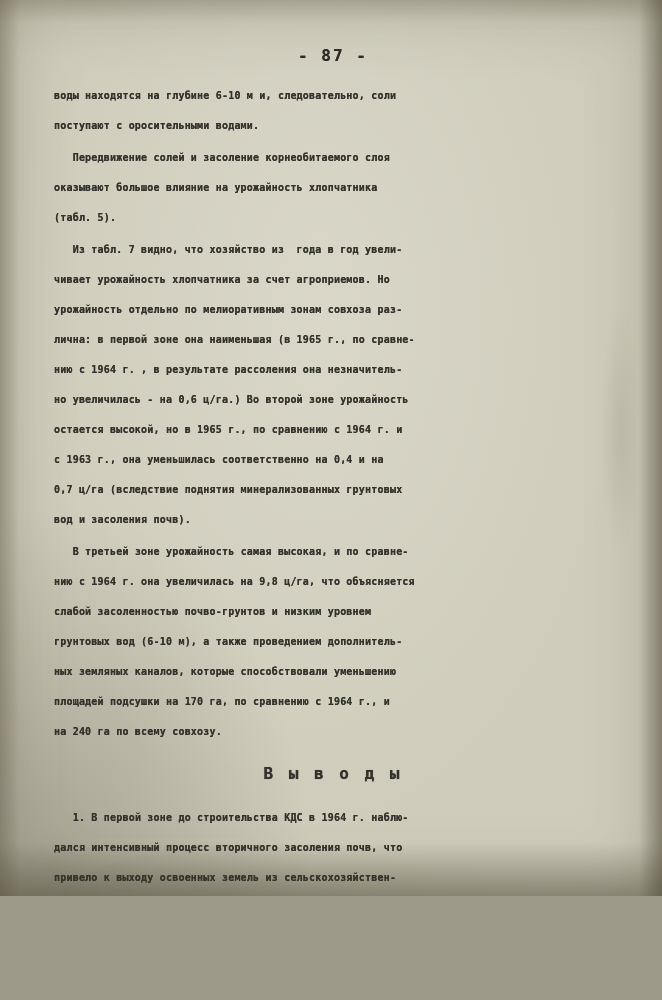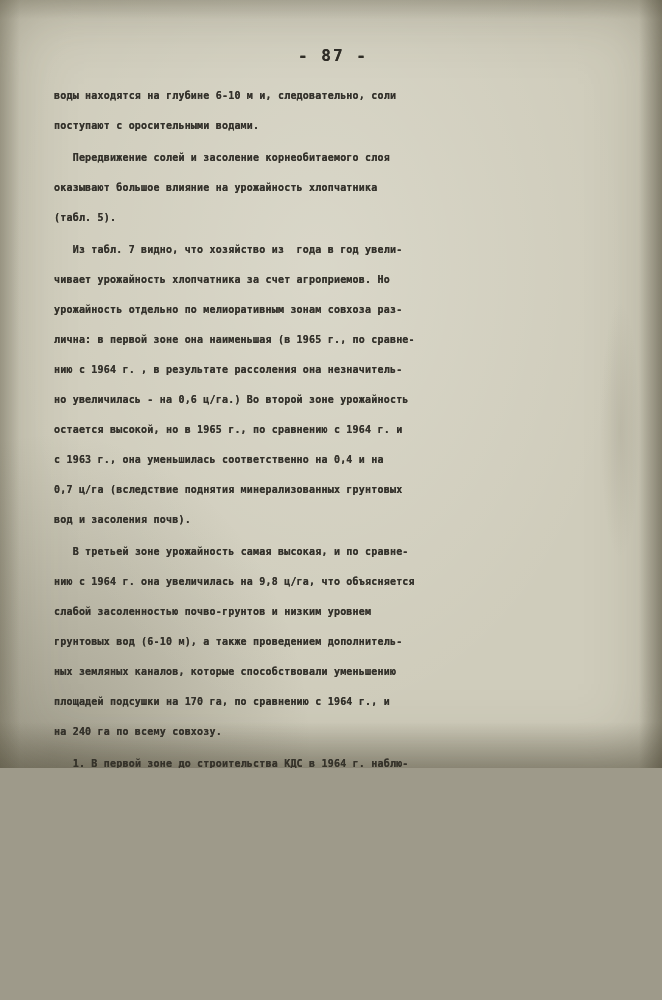--- a/index.html
+++ b/index.html
@@ -3,21 +3,21 @@
 <meta charset="utf-8">
 <style>
   html, body {
     margin: 0;
     padding: 0;
     background: #9e9a8a;
   }
   .page {
     position: relative;
     width: 662px;
-    height: 768px;
+    height: 896px;
     margin: 0 auto;
     overflow: hidden;
     background:
       radial-gradient(ellipse at 48% 35%, rgba(255,255,250,0.22), rgba(0,0,0,0) 65%),
       linear-gradient(90deg, rgba(85,80,60,0.30) 0%, rgba(0,0,0,0) 3%, rgba(0,0,0,0) 96.5%, rgba(70,65,48,0.45) 100%),
       linear-gradient(180deg, rgba(85,80,60,0.22) 0%, rgba(0,0,0,0) 2.5%, rgba(0,0,0,0) 94%, rgba(70,65,48,0.40) 100%),
       radial-gradient(ellipse at 8% 98%, rgba(60,56,40,0.28), rgba(0,0,0,0) 30%),
       #cfccbb;
     font-family: "DejaVu Sans Mono", "Liberation Mono", monospace;
     font-weight: 700;
@@ -98,19 +98,20 @@
 с 1963 г., она уменьшилась соответственно на 0,4 и на
 0,7 ц/га (вследствие поднятия минерализованных грунтовых
 вод и засоления почв).</div>
         <div class="para">   В третьей зоне урожайность самая высокая, и по сравне-
 нию с 1964 г. она увеличилась на 9,8 ц/га, что объясняется
 слабой засоленностью почво-грунтов и низким уровнем
 грунтовых вод (6-10 м), а также проведением дополнитель-
 ных земляных каналов, которые способствовали уменьшению
 площадей подсушки на 170 га, по сравнению с 1964 г., и
 на 240 га по всему совхозу.</div>
+        <div class="heading">В ы в о д ы</div>
         <div class="para">   1. В первой зоне до строительства КДС в 1964 г. наблю-
 дался интенсивный процесс вторичного засоления почв, что
 привело к выходу освоенных земель из сельскохозяйствен-
 ного оборота (2547 га).</div>
       </div>
   </div>
 </div>
 
 </body></html>

